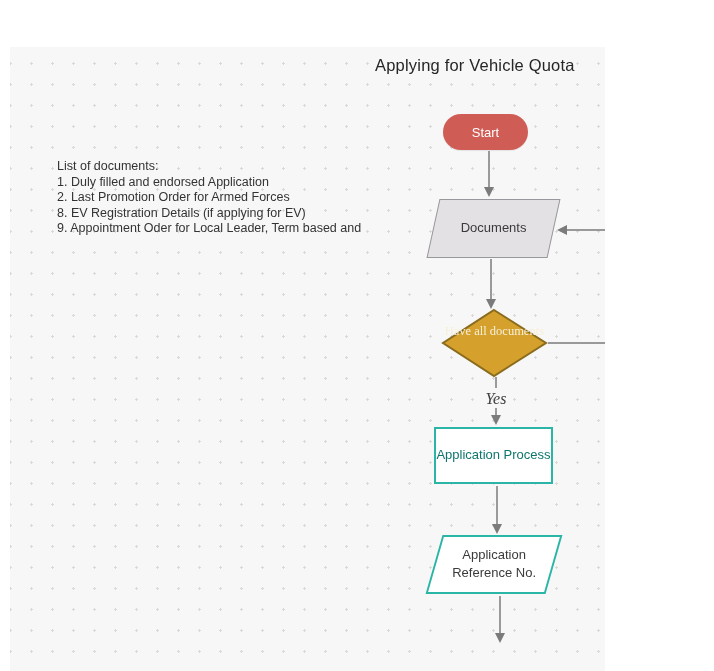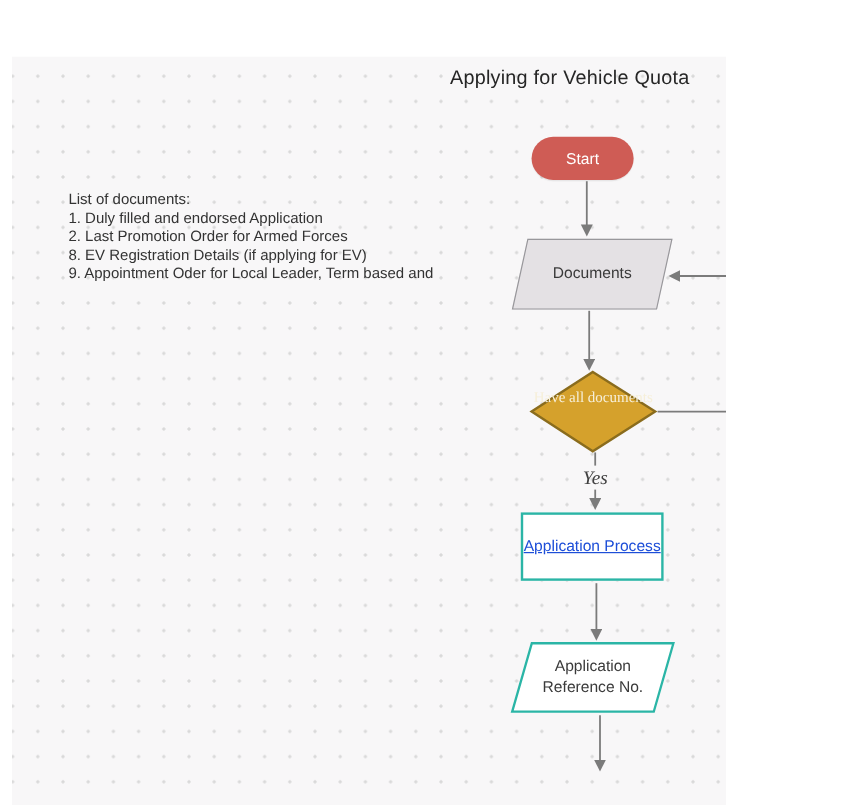--- a/index.html
+++ b/index.html
@@ -44,22 +44,22 @@
   }
   #node-documents>span{transform:skewX(12.4deg);}
   #node-application-reference{
     left:424px;top:488px;width:120px;height:59px;
     background:#ffffff;border:2px solid var(--process-border,#2bb5a6);
     transform:skewX(-16deg);
   }
   #node-application-reference>span{transform:skewX(16deg);}
   #node-application-process{
     left:424px;top:380px;width:119px;height:57px;background:#ffffff;
-    border:2px solid var(--process-border,#2bb5a6);color:#1d4ed8;
-    font-size:13px;line-height:1.45;text-decoration:underline;
+    border:2px solid var(--process-border,#2bb5a6);color:#0f766e;
+    font-size:13px;line-height:1.45;
   }
   #node-decision-label{
     left:434px;top:275px;width:100px;text-align:right;
     color:var(--label-light,#f6efd9);font-family:"Liberation Serif",serif;
     font-size:12.5px;line-height:1.45;
   }
   .edge-label{
     font-family:"Liberation Serif",serif;font-size:16px;color:#414141;
     width:40px;text-align:center;font-style:italic;
   }

